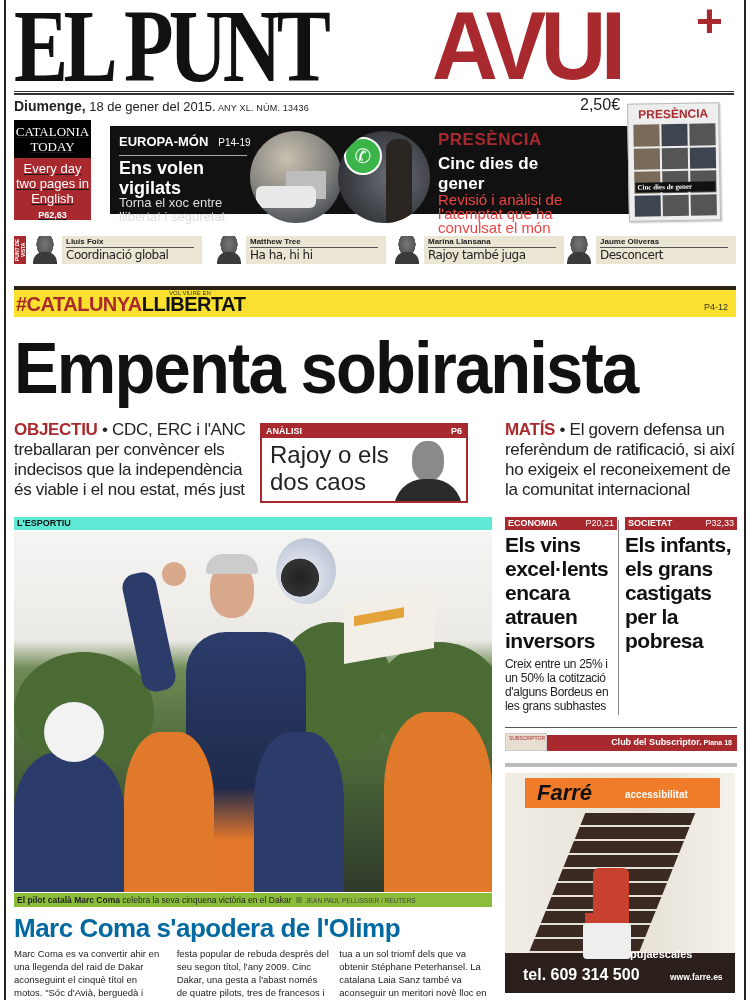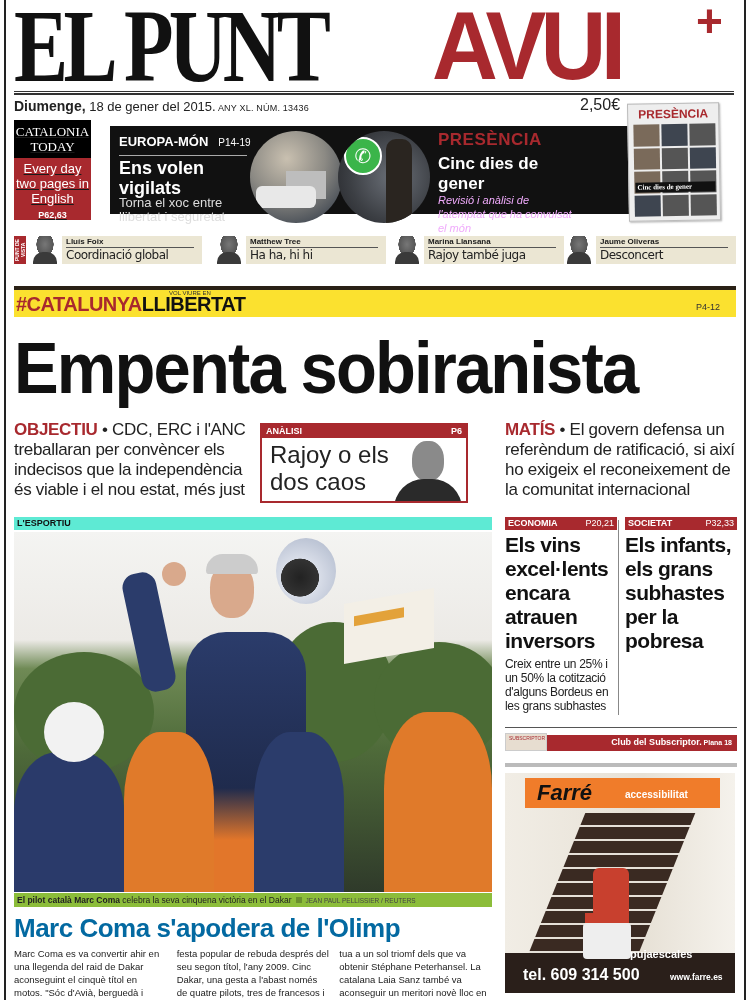--- a/index.html
+++ b/index.html
@@ -34,21 +34,21 @@
   .circle1 { position: absolute; left: 140px; top: 5px; width: 92px; height: 92px; border-radius: 50%; background: radial-gradient(circle at 40% 30%, #c9c0b0 0%, #8c8a84 45%, #4a5058 80%); overflow: hidden; }
   .plane { position: absolute; left: 6px; top: 55px; width: 60px; height: 22px; background: #e8e8e8; border-radius: 6px; }
   .jetway { position: absolute; left: 36px; top: 40px; width: 40px; height: 28px; background: #bdbdbd; }
   .circle2 { position: absolute; left: 228px; top: 5px; width: 92px; height: 92px; border-radius: 50%; background: radial-gradient(circle at 60% 50%, #6b7078 0%, #3c3f44 60%, #232428 100%); overflow: hidden; }
   .wa { position: absolute; left: 6px; top: 6px; width: 38px; height: 38px; border-radius: 50%; background: #3bb54a; border: 2px solid #fff; color: #fff; font-size: 20px; line-height: 34px; text-align: center; }
   .soldier { position: absolute; left: 48px; top: 8px; width: 26px; height: 84px; background: #2a2520; border-radius: 10px 10px 0 0; }
 
   .presencia { position: absolute; left: 438px; top: 126px; width: 192px; height: 100px; }
   .presencia .sec { position: absolute; left: 0; top: 4px; font-weight: bold; font-size: 17px; color: #a8292e; letter-spacing: 0.5px; }
   .presencia .head { position: absolute; left: 0; top: 28px; font-weight: bold; font-size: 17px; color: #fff; }
-  .presencia .dek { position: absolute; left: 0; top: 67px; font-size: 11px; line-height: 14px; color: #f0abfc; font-style: italic; }
+  .presencia .dek { position: absolute; left: 0; top: 67px; font-size: 15px; line-height: 14px; color: #ef4444; }
 
   .mag { position: absolute; left: 628px; top: 103px; width: 92px; height: 118px; background: #eee; border: 1px solid #bbb; box-shadow: 1px 1px 2px rgba(0,0,0,0.3); transform: rotate(-1deg); }
   .mag .title { font-weight: bold; font-size: 12px; color: #a8292e; text-align: center; padding-top: 3px; }
   .mag .grid { position: absolute; left: 5px; top: 20px; width: 82px; height: 92px; display: grid; grid-template-columns: repeat(3, 1fr); grid-template-rows: repeat(4, 1fr); gap: 2px; }
   .mag .grid span { background: #555; }
   .mag .grid span:nth-child(3n+1) { background: #7a6a5a; }
   .mag .grid span:nth-child(4n+2) { background: #3e4550; }
   .mag .mag-head { position: absolute; left: 6px; top: 78px; width: 80px; background: #111; color: #fff; font-size: 7px; font-family: "Liberation Serif", serif; font-weight: bold; padding: 1px 2px; }
 
   
@@ -60,21 +60,21 @@
   .col-item .name { font-size: 8px; font-weight: bold; border-bottom: 1px solid #555; padding-bottom: 1px; width: 128px; display: block; }
   .col-item .title { font-size: 12px; color: #222; display: block; line-height: 14px; font-family: "DejaVu Sans", sans-serif; letter-spacing: -0.5px; }
 
   
   .black-bar { position: absolute; left: 14px; top: 286px; width: 722px; height: 4px; background: #2a2116; }
   .yellow-band { position: absolute; left: 14px; top: 290px; width: 722px; height: 27px; background: #fbe12f; }
   .yellow-band .tag { position: absolute; left: 2px; top: 3px; font-weight: bold; font-size: 20px; letter-spacing: -0.5px; white-space: nowrap; }
   .yellow-band .tag .c { color: #a8292e; }
   .yellow-band .tag .l { color: #111; }
   .yellow-band .small { position: absolute; left: 155px; top: 0px; font-size: 6px; color: #333; }
-  .yellow-band .pg { position: absolute; right: 16px; top: 12px; font-size: 9px; color: #333; padding-left: 18px; }
+  .yellow-band .pg { position: absolute; right: 8px; top: 12px; font-size: 9px; color: #333; padding-left: 18px; }
 
   .main-head { position: absolute; left: 14px; top: 326px; font-weight: bold; font-size: 72px; line-height: 84px; letter-spacing: -2px; color: #111; white-space: nowrap; transform: scaleX(0.93); transform-origin: left top; }
 
   .objectiu { position: absolute; left: 14px; top: 420px; width: 240px; font-size: 17px; line-height: 20px; color: #222; letter-spacing: -0.3px; }
   .objectiu b, .matis b { color: #a8292e; font-weight: bold; }
   .matis { position: absolute; left: 505px; top: 420px; width: 240px; font-size: 17px; line-height: 20px; color: #222; letter-spacing: -0.3px; }
 
   .analisi { position: absolute; left: 260px; top: 423px; width: 208px; height: 80px; border: 2px solid #a8292e; }
   .analisi .hdr { height: 13px; background: #a8292e; color: #fff; font-size: 9px; font-weight: bold; padding: 1px 4px; position: relative; }
   .analisi .hdr .pg { position: absolute; right: 4px; top: 1px; }
@@ -294,21 +294,21 @@
   </div>
   <div class="head">Els vins excel·lents encara atrauen inversors</div>
   <div class="dek">Creix entre un 25% i un 50% la cotització d'alguns Bordeus en les grans subhastes</div>
 </div>
 <div class="story-rule"></div>
 <div class="story" style="left:625px;">
   <div class="hdr">
     <span>SOCIETAT</span>
     <span class="pg">P32,33</span>
   </div>
-  <div class="head">Els infants, els grans subhastes per la pobresa</div>
+  <div class="head">Els infants, els grans castigats per la pobresa</div>
 </div>
 
 <div class="club-rule"></div>
 <div class="club">
   <span>Club del Subscriptor.</span><span class="plana"> Plana 18</span>
 </div>
 <div class="club-card">SUBSCRIPTOR</div>
 
 <div class="ad-rule"></div>
 <div class="ad">

